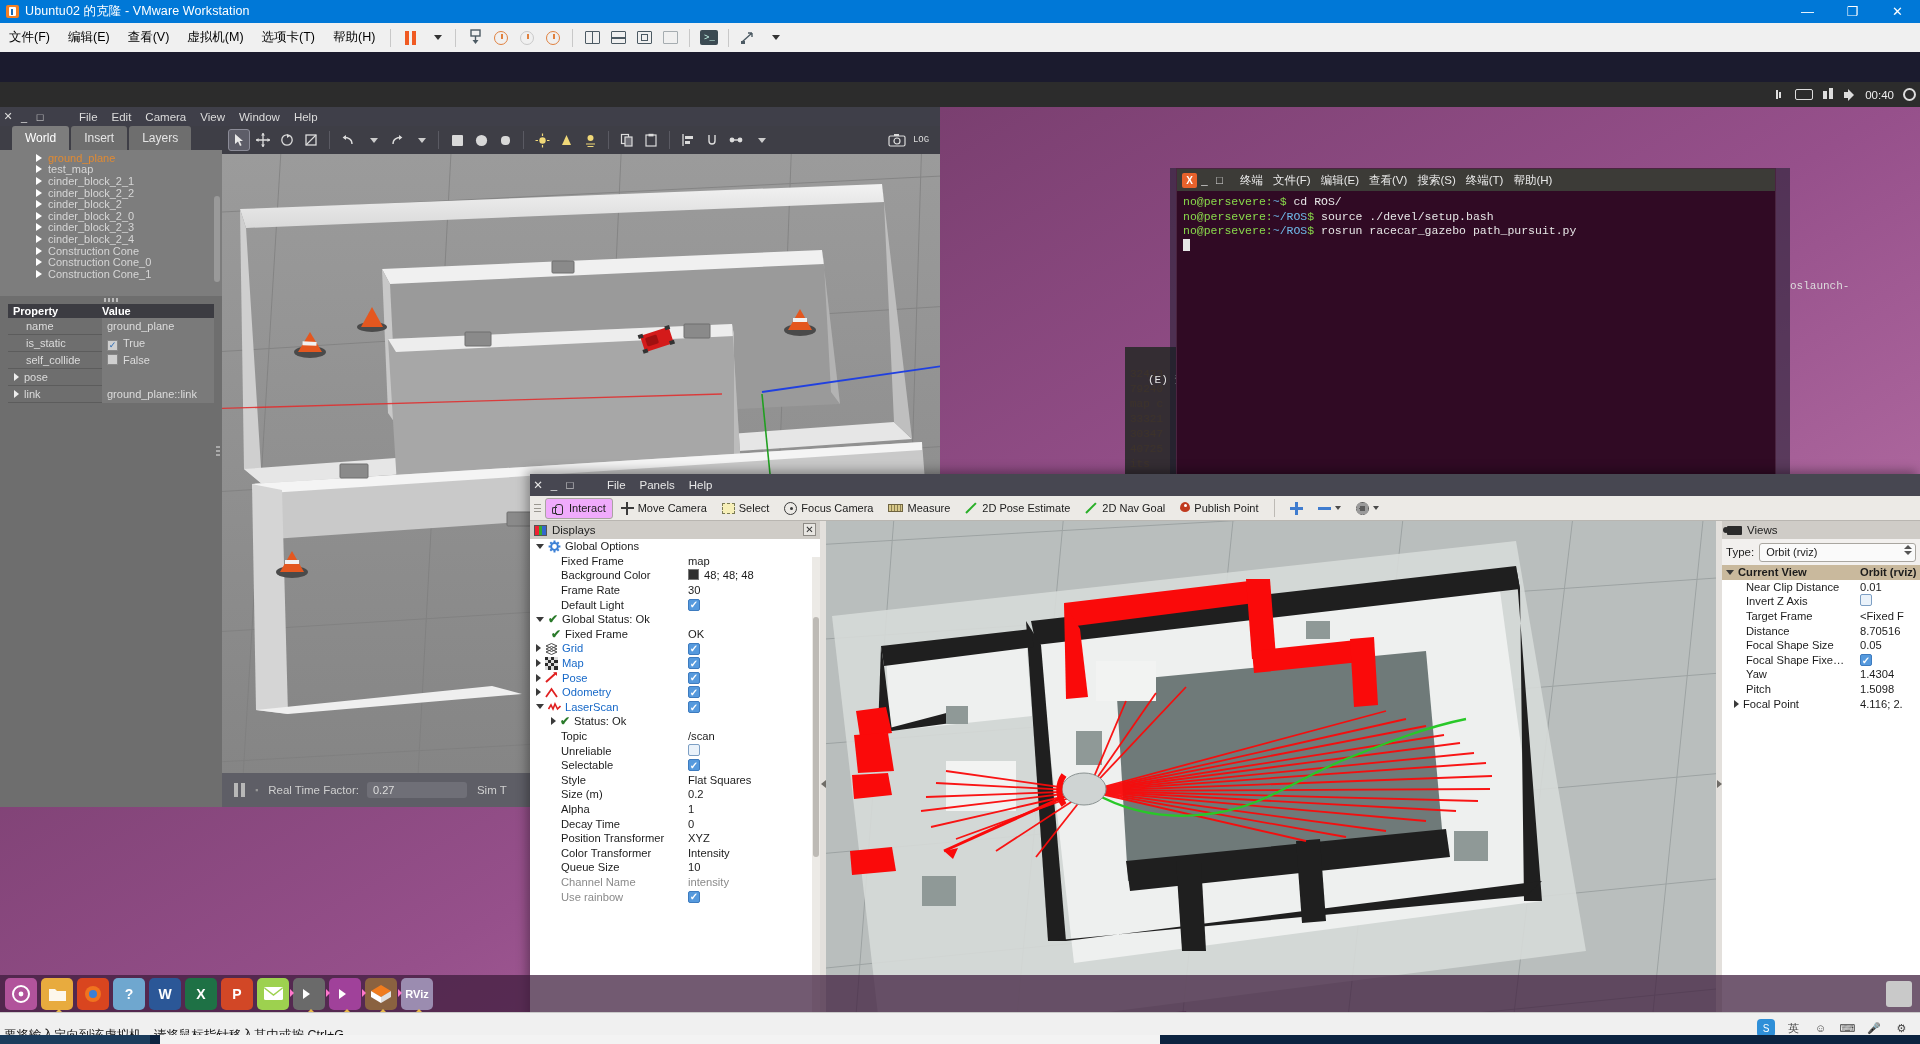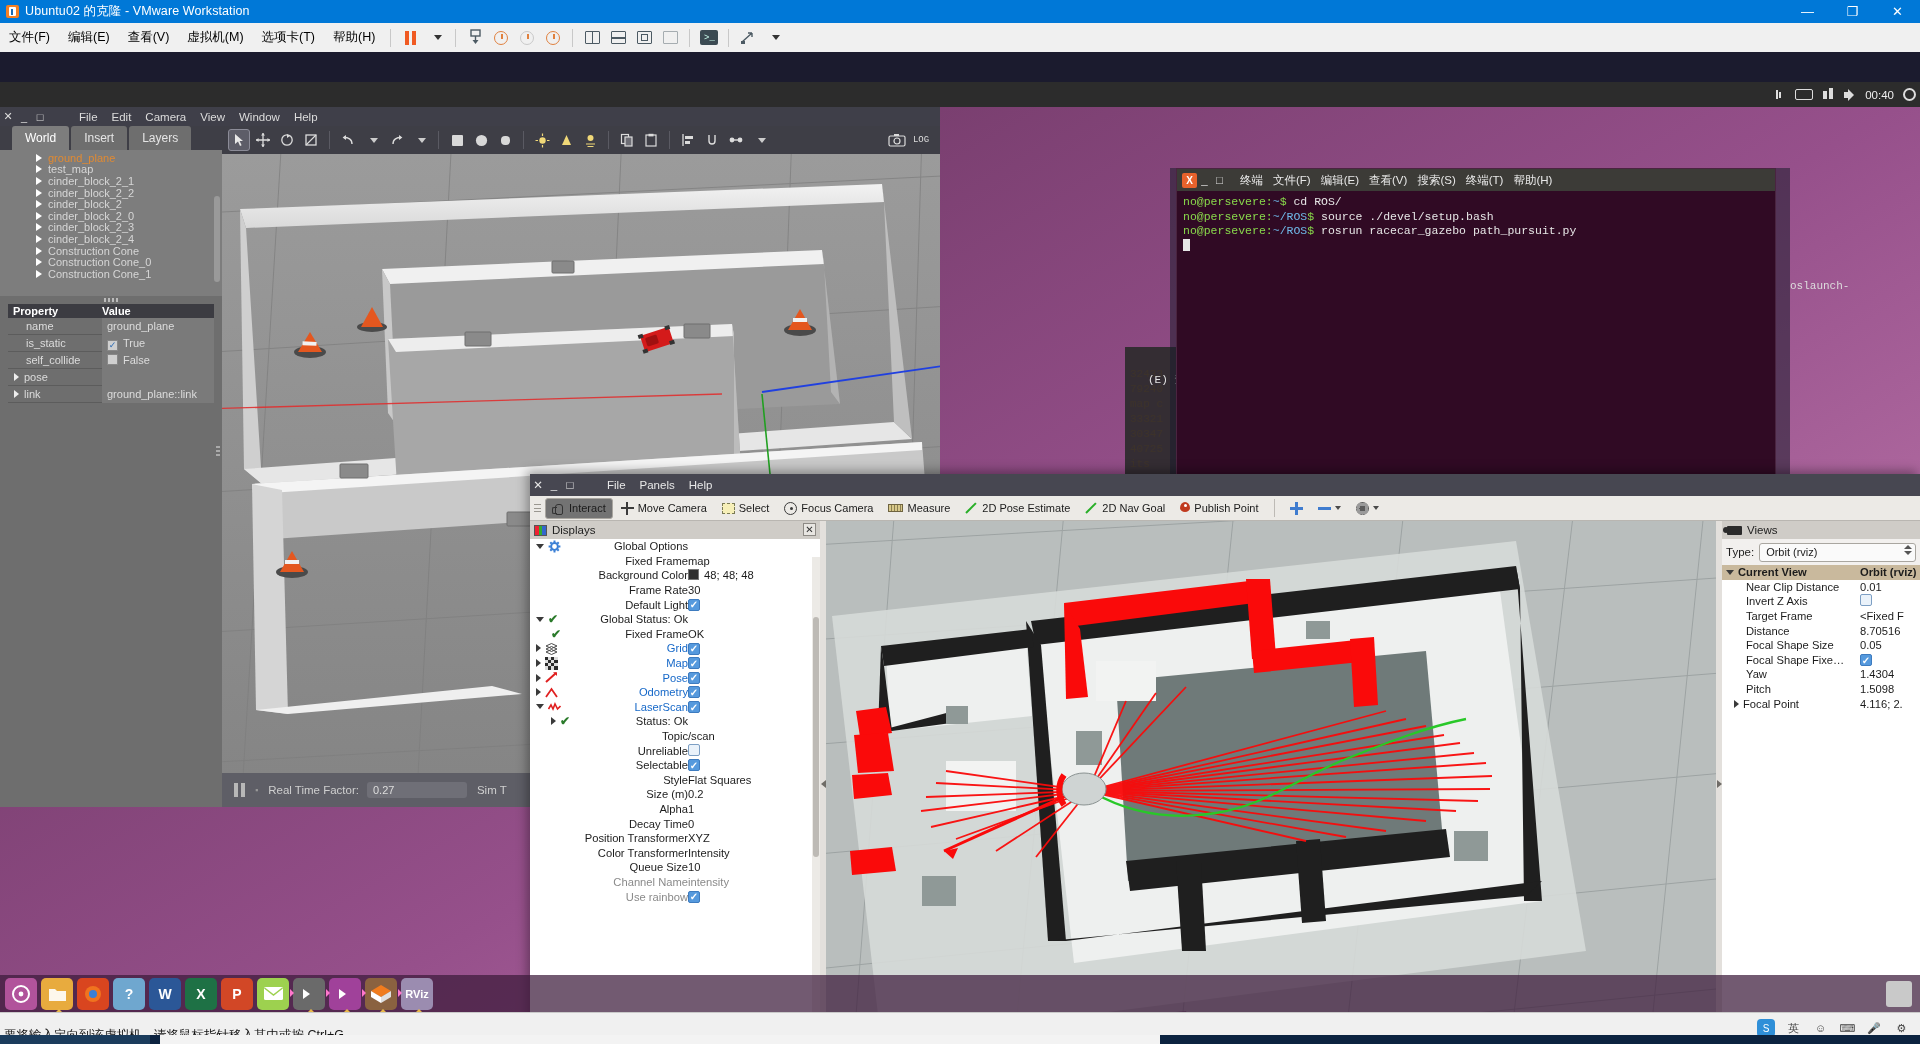--- a/index.html
+++ b/index.html
@@ -138,21 +138,21 @@
 
   
   #rviz{position:absolute;left:530px;top:392px;width:1390px;height:572px;background:#d6d2cd;box-shadow:-3px -3px 10px rgba(0,0,0,.35);}
   #rviz-tb{height:22px;background:#474751;display:flex;align-items:center;color:#e8e8e8;font-size:11.5px;}
   #rviz-tb .wb{width:16px;text-align:center;}
   #rviz-tb .mi{padding:0 7px;}
   #rviz-toolbar{height:25px;background:#eceae6;border-bottom:1px solid #b9b6b1;display:flex;align-items:center;padding-left:4px;gap:1px;}
   #rviz-toolbar .grip{display:flex;flex-direction:column;margin-right:3px;}
   #rviz-toolbar .grip i{width:7px;height:1px;background:#9a9790;margin:1.3px 0;display:block;}
   .rvb{display:flex;align-items:center;height:21px;padding:0 6px;font-size:11px;color:#1b1b1b;border:1px solid transparent;border-radius:3px;gap:4px;}
-  .rvb.on{background:#737373;border:1px solid #a9a6a0;}
+  .rvb.on{background:#f0abfc;border:1px solid #a9a6a0;}
   .ic-hand{width:13px;height:13px;position:relative;}
   .ic-hand:before{content:"";position:absolute;left:3px;top:2px;width:6px;height:9px;border:1.3px solid #333;border-radius:3px 3px 2px 2px;}
   .ic-hand:after{content:"";position:absolute;left:0px;top:5px;width:4px;height:5px;border:1.3px solid #333;border-radius:2px 0 0 2px;border-right:none;}
   .ic-move{width:13px;height:13px;position:relative;}
   .ic-move:before{content:"";position:absolute;left:0;top:5.5px;width:13px;height:2px;background:#3b3b3b;}
   .ic-move:after{content:"";position:absolute;left:5.5px;top:0;width:2px;height:13px;background:#3b3b3b;}
   .ic-sel{width:13px;height:11px;background:#f6efb8;border:1.2px dashed #7a7a55;}
   .ic-focus{width:13px;height:13px;border:1.4px solid #3b3b3b;border-radius:50%;position:relative;}
   .ic-focus:after{content:"";position:absolute;left:4.5px;top:4.5px;width:3px;height:3px;background:#3b3b3b;border-radius:50%;}
   .ic-measure{width:15px;height:8px;background:repeating-linear-gradient(90deg,#d8c98a 0 2px,#8c7f52 2px 3px);border:1px solid #6f6440;}
@@ -169,21 +169,21 @@
   .mini-caret{width:0;height:0;border-left:3.5px solid transparent;border-right:3.5px solid transparent;border-top:4px solid #4a4a4a;}
 
   #rviz-main{position:absolute;left:0;top:47px;right:0;bottom:0;}
   
   #displays-dock{position:absolute;left:0;top:0;width:290px;bottom:0;background:#f2f0ee;}
   #displays-head{height:18px;background:#cfccc7;display:flex;align-items:center;font-size:11.5px;color:#222;padding-left:4px;}
   #displays-head .mon{width:13px;height:11px;background:linear-gradient(90deg,#e23 0 33%,#3a3 33% 66%,#36c 66%);border:1px solid #555;margin-right:5px;}
   #displays-head .x{position:absolute;right:4px;top:2px;width:13px;height:13px;border:1px solid #8d8a85;background:#e8e6e2;font-size:10px;display:flex;align-items:center;justify-content:center;color:#333;}
   #disp-tree{position:absolute;left:0;top:18px;right:0;bottom:0;background:#fff;overflow:hidden;}
   .dr{display:flex;height:14.6px;align-items:center;font-size:11.2px;color:#1c1c1c;}
-  .dr .lbl{flex:1;white-space:nowrap;overflow:hidden;text-align:right;}
+  .dr .lbl{flex:1;white-space:nowrap;overflow:hidden;}
   .dr .val{width:132px;white-space:nowrap;overflow:hidden;}
   .dr.topic .lbl,.dr.topic .val{color:#8a8a8a;}
   .tw{width:0;height:0;border-top:4px solid transparent;border-bottom:4px solid transparent;border-left:5px solid #3a3a3a;margin-right:4px;flex:0 0 auto;}
   .tw.open{border-left:4.5px solid transparent;border-right:4.5px solid transparent;border-top:5px solid #3a3a3a;border-bottom:none;margin-right:4px;}
   .chk{color:#2a7a2a;font-weight:bold;font-size:12px;margin-right:4px;}
   .blu{color:#1668c8;}
   .cb{width:12px;height:12px;border:1px solid #7d9fc4;background:#eaf2fa;border-radius:2px;display:inline-flex;align-items:center;justify-content:center;}
   .cb.on{background:#5599dd;border-color:#3d7bbf;color:#fff;font-size:10px;font-weight:bold;}
   .swatch{width:11px;height:11px;background:#303030;border:1px solid #777;display:inline-block;margin-right:5px;vertical-align:-1px;}
   .gico{width:13px;height:13px;margin-right:4px;flex:0 0 auto;}

